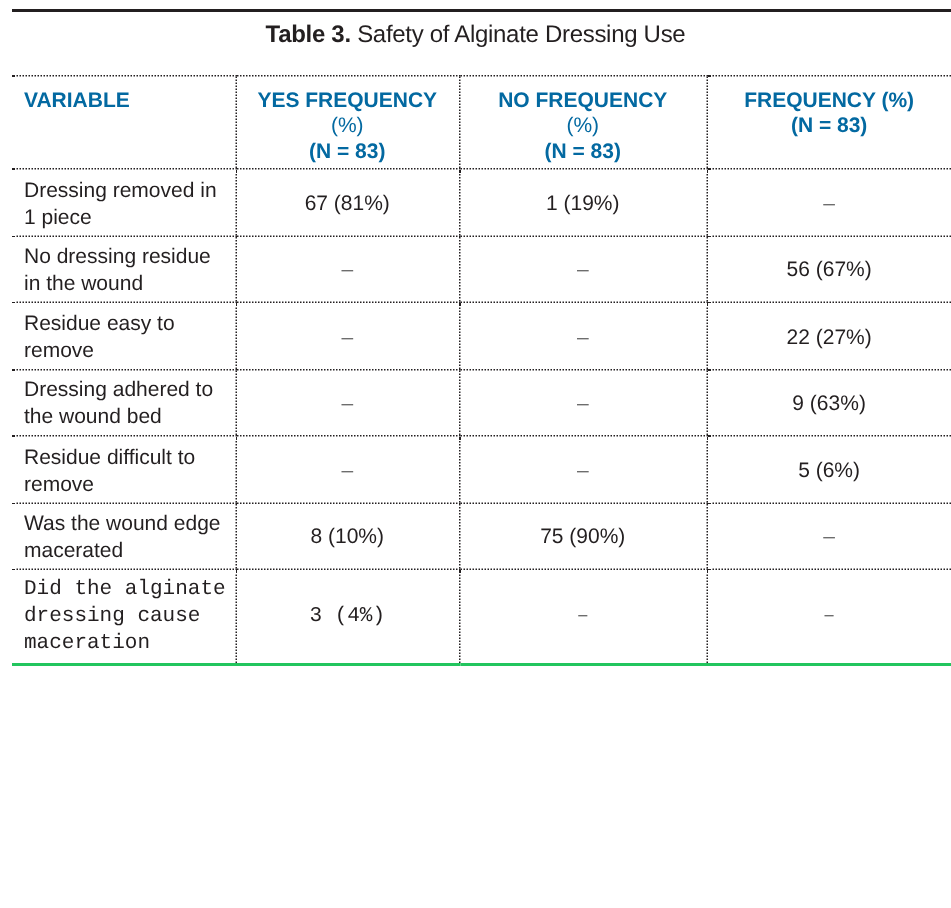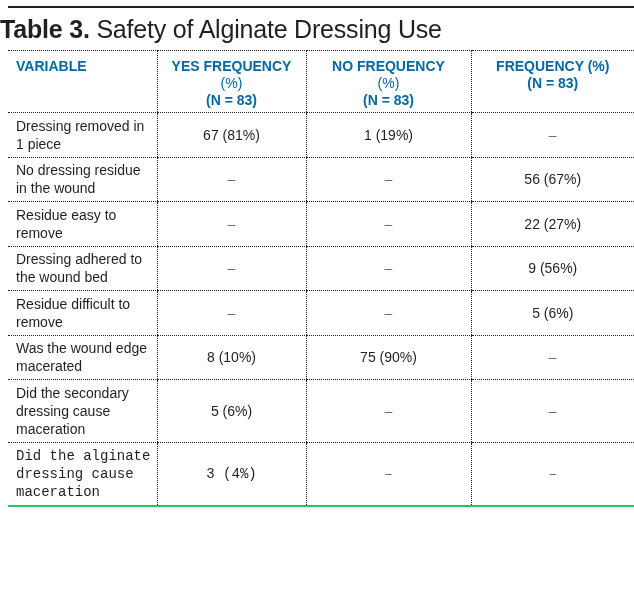--- a/index.html
+++ b/index.html
@@ -1,20 +1,20 @@
 <!DOCTYPE html>
 <html><head>
   <meta charset="utf-8">
   <style>
     html, body { margin: 0; padding: 0; background: #ffffff; }
     body { width: 634px; height: 605px; position: relative; overflow: hidden;
            font-family: "Liberation Sans", "DejaVu Sans", sans-serif; color: #231f20; }
     .top-rule { position: absolute; left: 8px; right: 0; top: 6px; height: 0; border-top: 2px solid #231f20; }
-    .caption { position: absolute; left: 0; right: 0; top: 15px; 
-               font-size: 25px; color: #231f20; letter-spacing: -0.2px; }
+    .caption { position: absolute; left: 0; right: 0; top: 15px; text-align: center;
+               font-size: 16px; color: #231f20; letter-spacing: -0.2px; }
     .caption .bold { font-weight: bold; }
     table { position: absolute; left: 8px; top: 50px; width: 626px; border-collapse: collapse; table-layout: fixed; }
     col.c1 { width: 149px; } col.c2 { width: 149px; } col.c3 { width: 165px; } col.c4 { width: 163px; }
     th, td { padding: 0; vertical-align: middle; }
     thead tr { height: 62px; }
     thead th { border-top: 1.5px dotted #231f20; border-bottom: 1.5px dotted #231f20;
                color: #0369a1; font-size: 14px; font-weight: bold; text-align: center; vertical-align: top;
                padding-top: 7px; line-height: 17px; }
     thead th.first { text-align: left; padding-left: 8px; }
     thead th .regular { font-weight: normal; display: block; }
@@ -80,40 +80,34 @@
       <tr class="two">
         <td class="label">Residue easy to remove</td>
         <td class="dash">–</td>
         <td class="dash">–</td>
         <td>22 (27%)</td>
       </tr>
       <tr class="two">
         <td class="label">Dressing adhered to the wound bed</td>
         <td class="dash">–</td>
         <td class="dash">–</td>
-        <td>9 (56%)</td>
+        <td>9 (63%)</td>
       </tr>
       <tr class="two">
         <td class="label">Residue difficult to remove</td>
         <td class="dash">–</td>
         <td class="dash">–</td>
         <td>5 (6%)</td>
       </tr>
       <tr class="two">
         <td class="label">Was the wound edge macerated</td>
         <td>8 (10%)</td>
         <td>75 (90%)</td>
         <td class="dash">–</td>
       </tr>
       <tr class="three">
-        <td class="label">Did the secondary dressing cause maceration</td>
-        <td>5 (6%)</td>
-        <td class="dash">–</td>
-        <td class="dash">–</td>
-      </tr>
-      <tr class="three">
         <td class="label">Did the alginate dressing cause maceration</td>
         <td>3 (4%)</td>
         <td class="dash">–</td>
         <td class="dash">–</td>
       </tr>
     </tbody>
 </table>
 
 </body></html>

